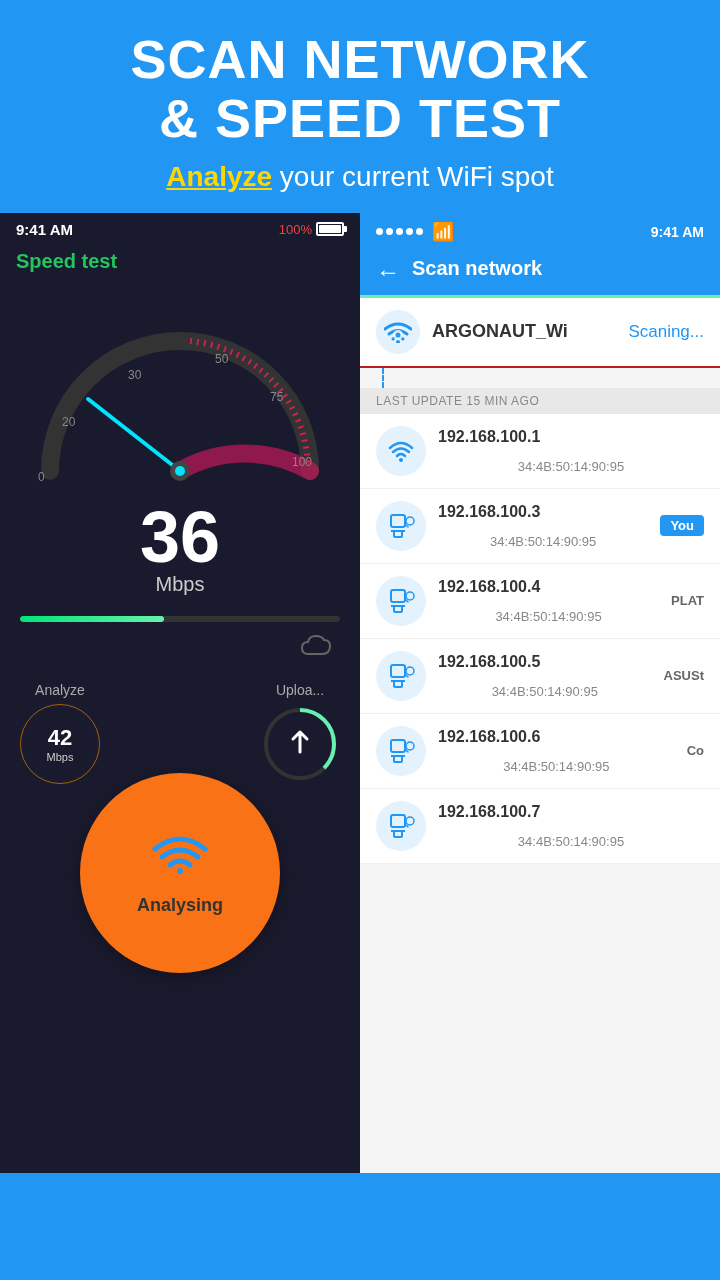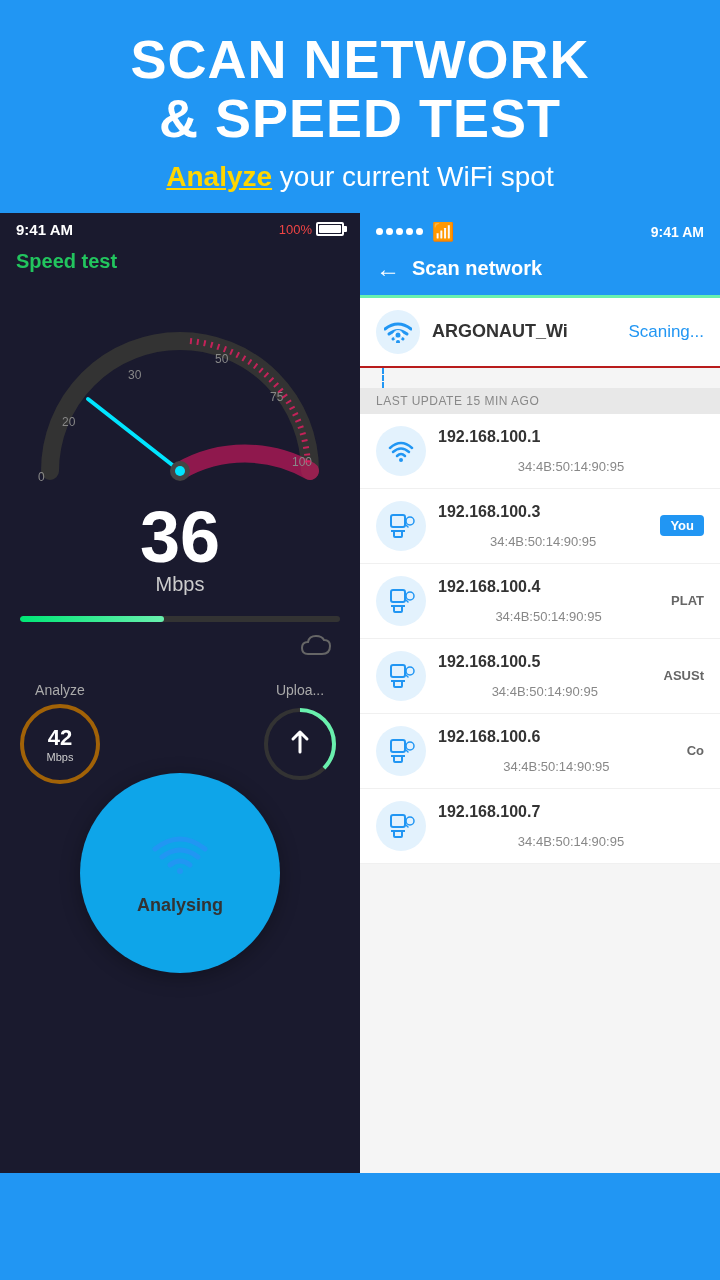--- a/index.html
+++ b/index.html
@@ -171,21 +171,21 @@
       text-align: center;
     }
     .stat-label {
       color: #aaa;
       font-size: 14px;
     }
     .stat-circle {
       width: 80px;
       height: 80px;
       border-radius: 50%;
-      border: 4px solid #a16207;
+      border: 1px solid #a16207;
       display: flex;
       flex-direction: column;
       align-items: center;
       justify-content: center;
       margin: 6px auto 0;
       background: transparent;
     }
     .stat-number {
       font-size: 22px;
       font-weight: 800;
@@ -197,21 +197,21 @@
     }
 
     
     .analysing-bubble {
       position: absolute;
       bottom: 200px;
       left: 50%;
       transform: translateX(-50%);
       width: 200px;
       height: 200px;
-      background: #0ea5e9;
+      background: #f97316;
       border-radius: 50%;
       display: flex;
       flex-direction: column;
       align-items: center;
       justify-content: center;
       z-index: 10;
       box-shadow: 0 4px 20px rgba(0,0,0,0.3);
     }
     .analysing-text {
       color: #333;

